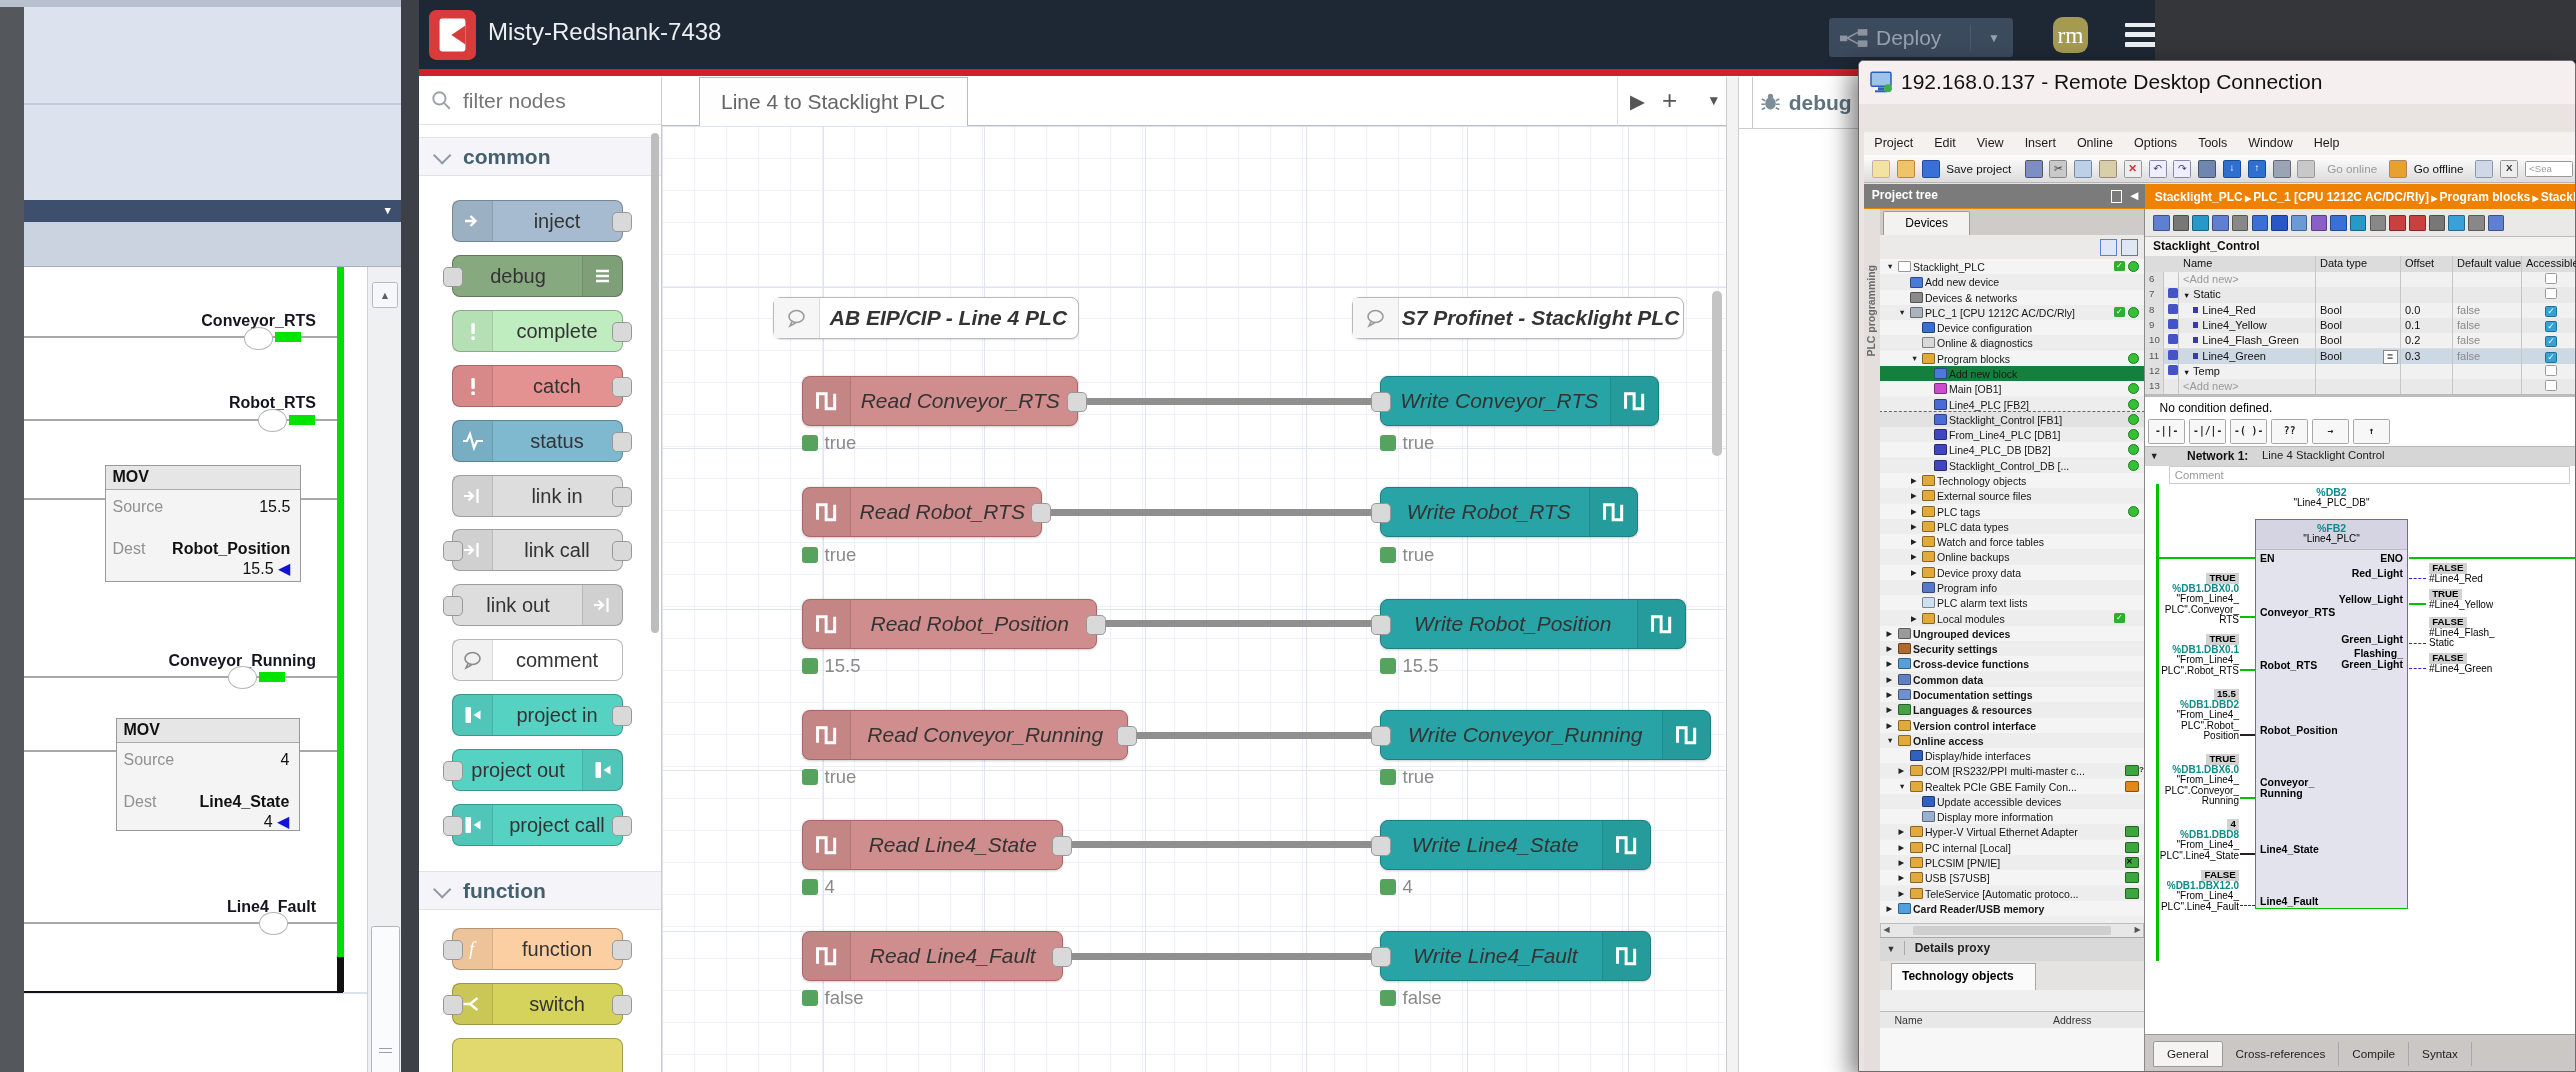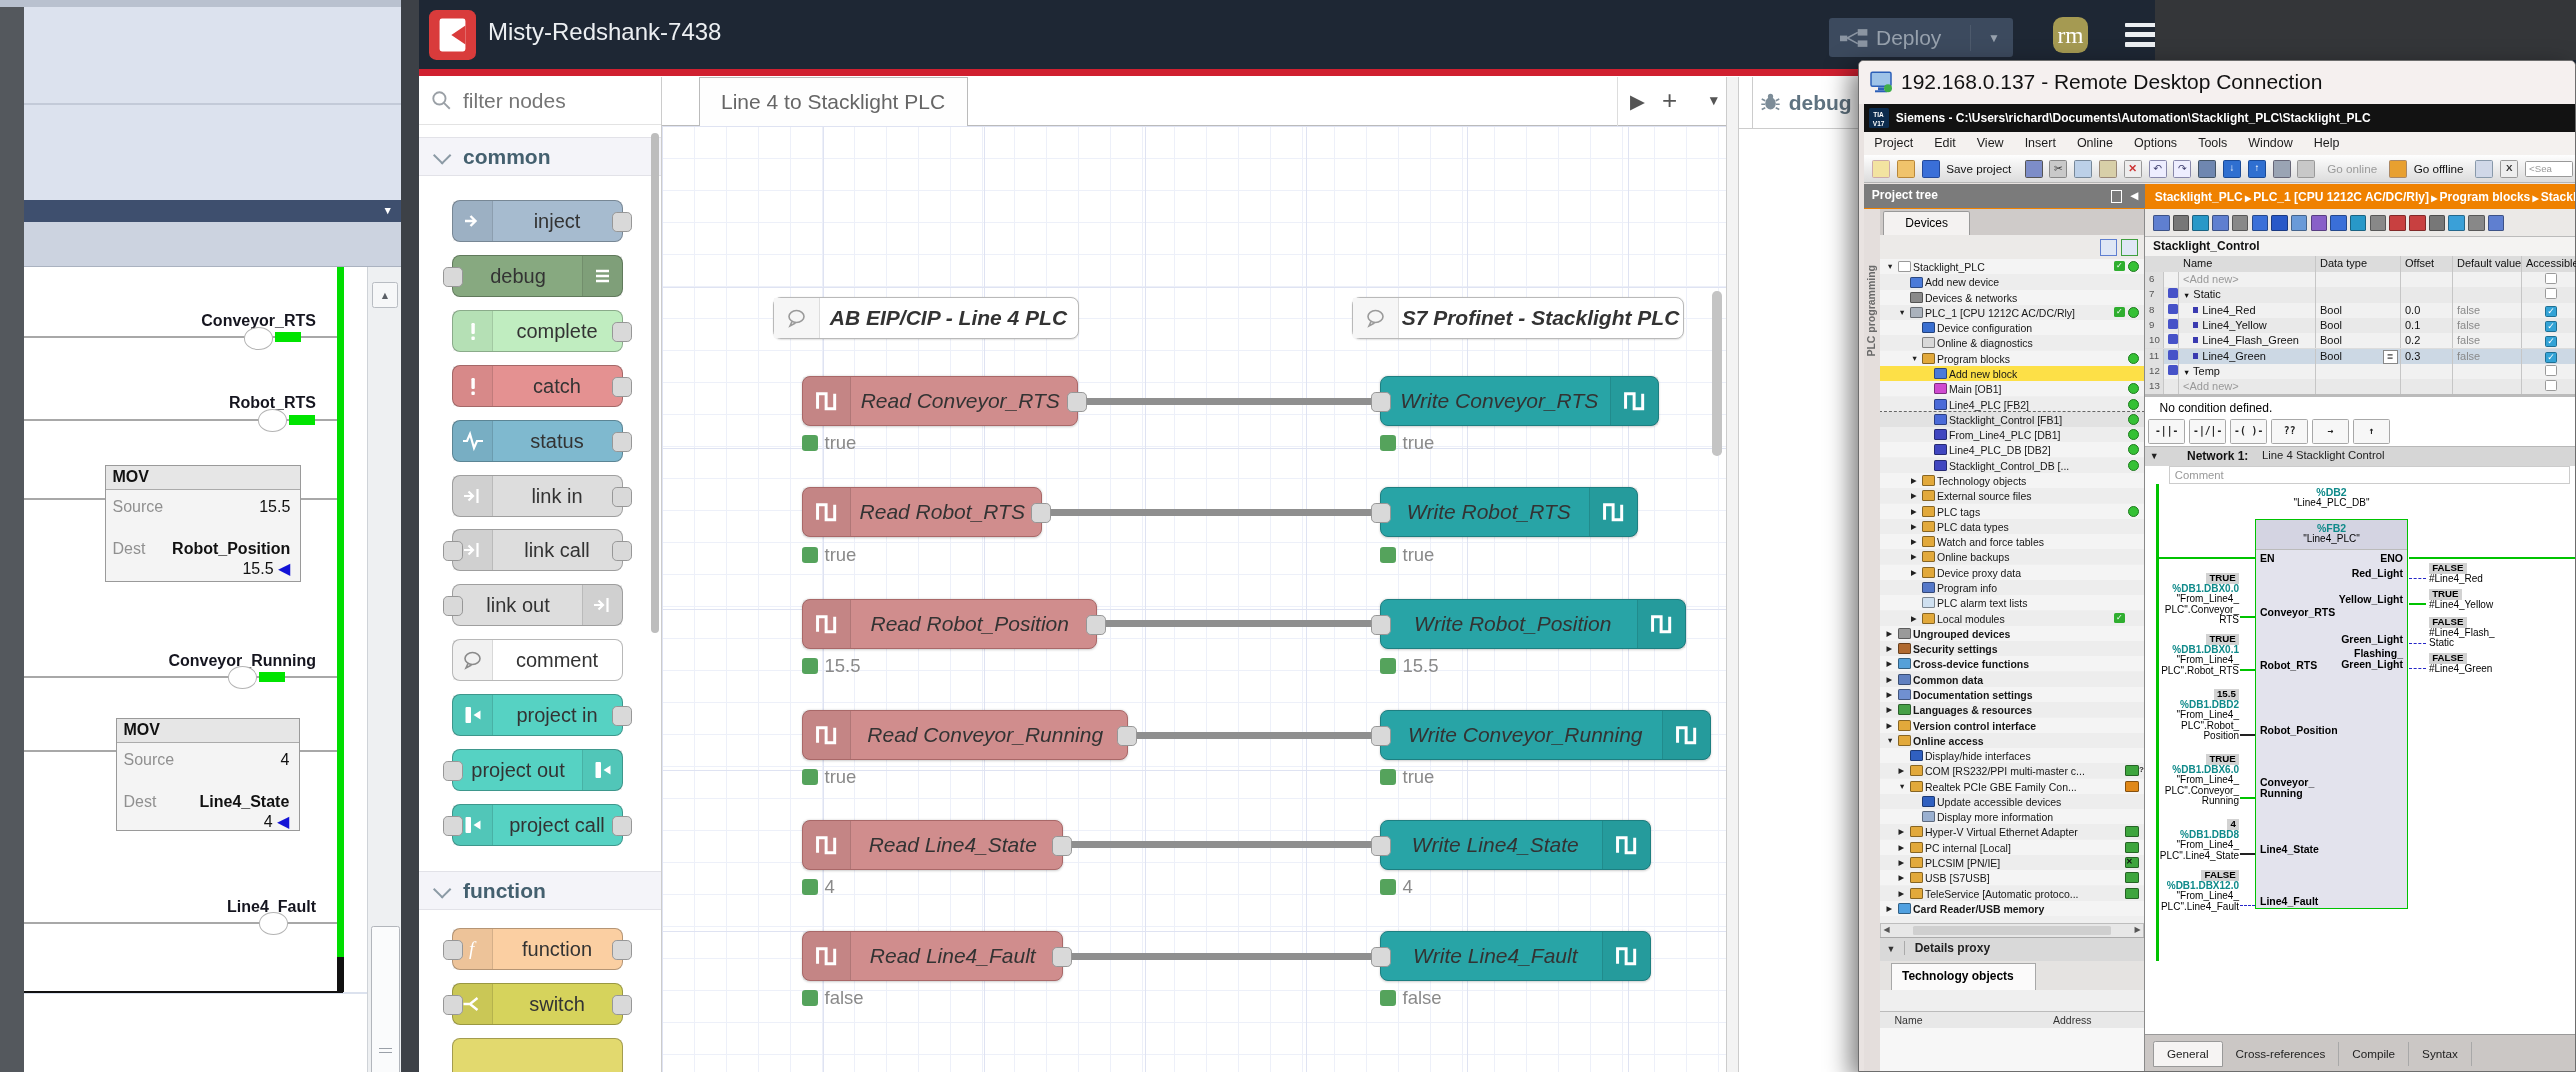--- a/index.html
+++ b/index.html
@@ -527,24 +527,20 @@
     <div class="abs" style="left:0;top:0;right:0;height:43px;background:#f5f0ef;border-radius:4.8px 4.8px 0 0;">
       <svg class="abs" style="left:10.5px;top:9.7px;" width="24" height="22.6" viewBox="0 0 24 22">
         <rect x="1" y="1" width="20" height="14" rx="1.5" fill="#9ec3e8" stroke="#2b5fb8" stroke-width="1.5"></rect>
         <rect x="8" y="16" width="6" height="3" fill="#2b5fb8"></rect>
           <rect x="5" y="19" width="12" height="2" fill="#2b5fb8"></rect>
         <circle cx="18" cy="17" r="4" fill="#3fae49"></circle>
       </svg>
       <span class="abs" style="left:42px;top:9px;font-size:21px;color:#111;">192.168.0.137 - Remote Desktop Connection</span>
     </div>
 
-    <div class="abs" style="left:4.8px;top:43px;right:0;height:28px;background:#121212;">
-      <div class="abs" style="left:4.8px;top:4px;width:20px;height:20px;background:#0c2b4d;border-radius:1.6px;color:#fff;font-size:6.5px;font-weight:700;text-align:center;line-height:9px;padding-top:1.6px;box-sizing:border-box;">TIA<br>V17</div>
-      <span class="abs" style="left:32px;top:6.5px;color:#fff;font-size:12px;font-weight:600;">Siemens  -  C:\Users\richard\Documents\Automation\Stacklight_PLC\Stacklight_PLC</span>
-    </div>
 
     <div id="tia-menubar" class="abs" style="left:4.8px;top:71px;right:0;height:23.4px;background:#f4f1ef;border-bottom:0.8px solid #cfcccb;"><span class="menu-it">Project</span><span class="menu-it">Edit</span><span class="menu-it">View</span><span class="menu-it">Insert</span><span class="menu-it">Online</span><span class="menu-it">Options</span><span class="menu-it">Tools</span><span class="menu-it">Window</span><span class="menu-it">Help</span></div>
 
     <div class="abs" style="left:4.8px;top:94px;right:0;height:28px;background:linear-gradient(#fefefe,#dcdcdc);border-bottom:0.8px solid #b4b4b4;padding:4.8px 0 0 6.5px;box-sizing:border-box;white-space:nowrap;">
       <span class="icob" style="background:#f3e3a0;border:0.8px solid #caa;"></span>
       <span class="icob" style="background:#f0c36b;border:0.8px solid #b8873a;"></span>
       <span class="icob" style="background:#3a6fd8;border:0.8px solid #24499a;"></span>
       <span style="font-size:11.7px;color:#111;margin:0 8px 0 1.6px;vertical-align:middle;">Save project</span>
       <span class="icob" style="background:#7d8dc8;border:0.8px solid #555;"></span>
       <span class="icob" style="background:#c9c9c9;border:0.8px solid #888;color:#333;text-align:center;line-height:14.5px;font-size:10.5px;">✂</span>
@@ -614,21 +610,21 @@
           <div class="abs" style="left: 0px; right: 0px; top: 76px; height: 15.3px; background: rgb(237, 237, 237);">
             <div class="tico" style="left: 42px; background: rgb(216, 216, 216); border: 0.8px solid rgba(0, 0, 0, 0.4);"></div>
             <div class="abs" style="left: 57px; top: 1.6px; font-size: 10.5px; color: rgb(22, 22, 22); white-space: nowrap; font-weight: 400;">Online &amp; diagnostics</div>
           </div>
           <div class="abs" style="left: 0px; right: 0px; top: 92px; height: 15.3px; background: rgb(244, 244, 244);">
             <div class="abs" style="left: 31px; top: 3.2px; font-size: 7.3px; color: rgb(34, 34, 34);">▼</div>
             <div class="tico" style="left: 42px; background: rgb(226, 169, 59); border: 0.8px solid rgba(0, 0, 0, 0.4);"></div>
             <div class="abs" style="left: 57px; top: 1.6px; font-size: 10.5px; color: rgb(22, 22, 22); white-space: nowrap; font-weight: 400;">Program blocks</div>
             <div class="gdot" style="right: 4.8px;"></div>
           </div>
-          <div class="abs" style="left: 0px; right: 0px; top: 107px; height: 15.3px; background: #fde047;">
+          <div class="abs" style="left: 0px; right: 0px; top: 107px; height: 15.3px; background: #15803d;">
             <div class="tico" style="left: 54px; background: rgb(74, 122, 216); border: 0.8px solid rgba(0, 0, 0, 0.4);"></div>
             <div class="abs" style="left: 69px; top: 1.6px; font-size: 10.5px; color: rgb(22, 22, 22); white-space: nowrap; font-weight: 400;">Add new block</div>
           </div>
           <div class="abs" style="left: 0px; right: 0px; top: 122px; height: 15.3px; background: rgb(244, 244, 244);">
             <div class="tico" style="left: 54px; background: rgb(207, 74, 208); border: 0.8px solid rgba(0, 0, 0, 0.4);"></div>
             <div class="abs" style="left: 69px; top: 1.6px; font-size: 10.5px; color: rgb(22, 22, 22); white-space: nowrap; font-weight: 400;">Main [OB1]</div>
             <div class="gdot" style="right: 4.8px;"></div>
           </div>
           <div class="abs" style="left: 0px; right: 0px; top: 138px; height: 15.3px; background: rgb(237, 237, 237);">
             <div class="tico" style="left: 54px; background: rgb(74, 106, 216); border: 0.8px solid rgba(0, 0, 0, 0.4);"></div>

